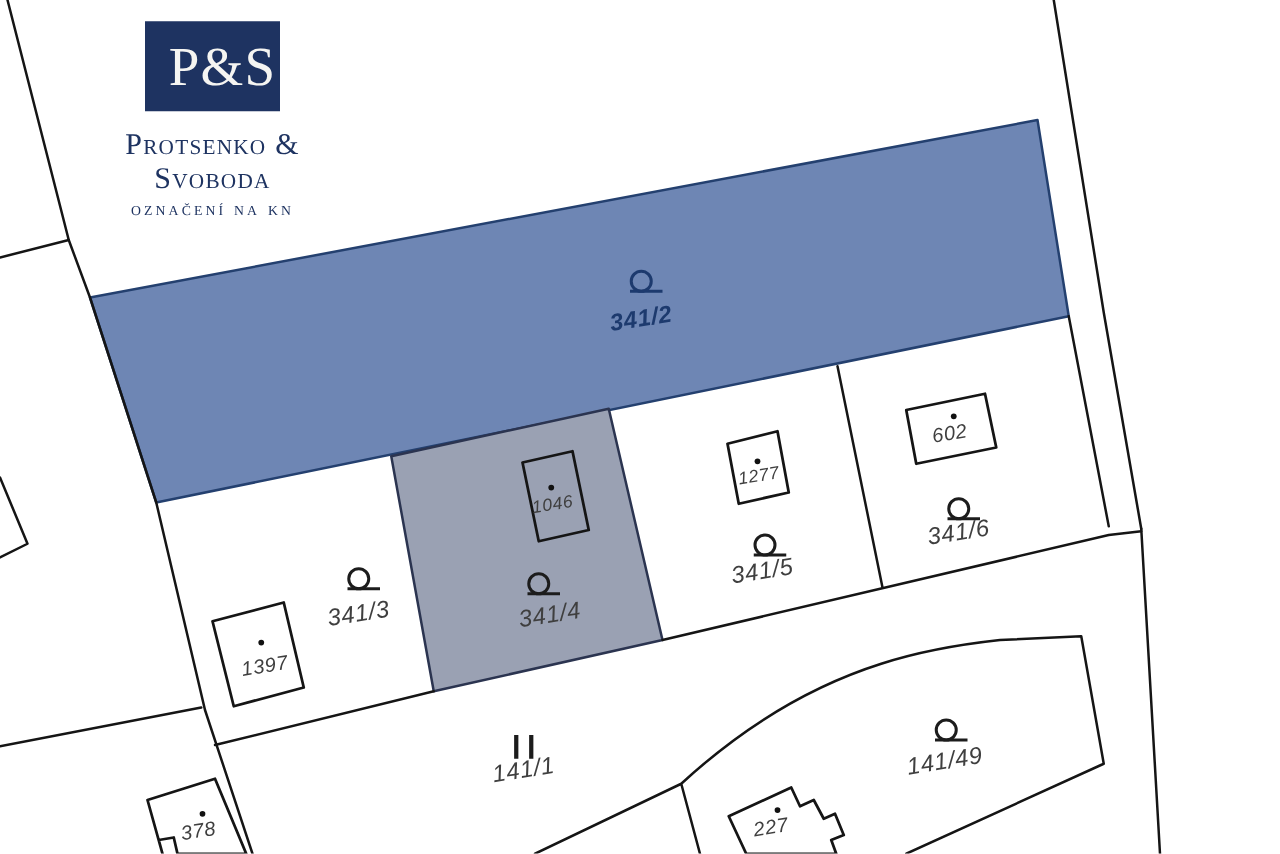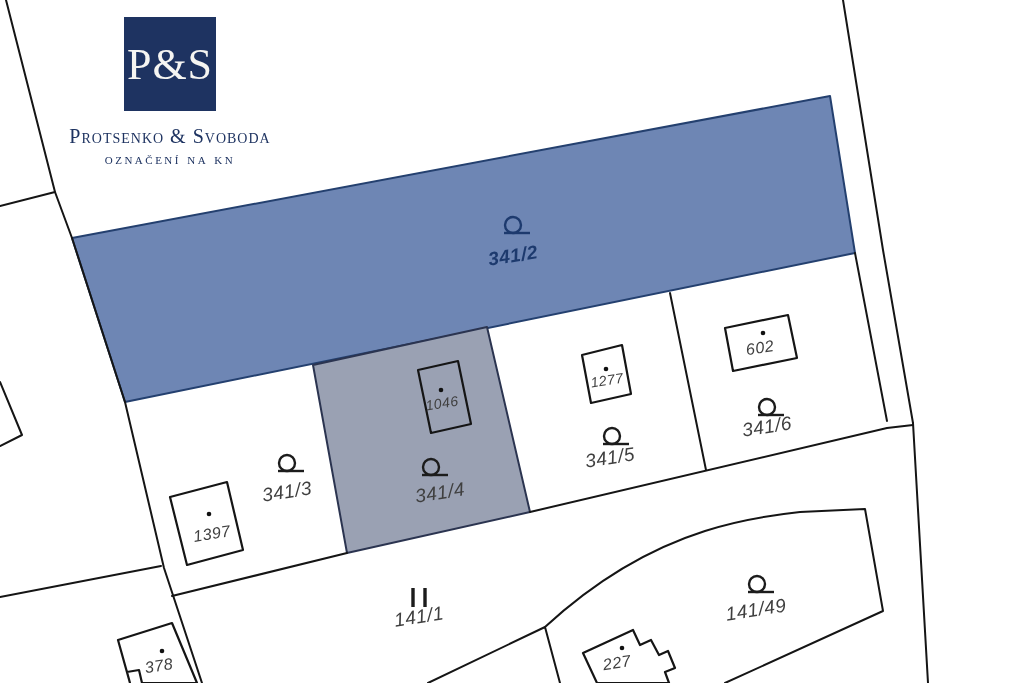--- a/index.html
+++ b/index.html
@@ -30,25 +30,25 @@
     font-style:italic;color:var(--label);white-space:nowrap;letter-spacing:.5px;
   }
   .lbl-lg{font-size:19px;}
   .lbl-md{font-size:16px;}
   .lbl-sm{font-size:14px;}
   .on-blue{color:var(--label-on-blue);font-weight:600;}
   
   #logo{position:absolute;left:60px;top:10px;width:220px;text-align:center;
         font-family:"Liberation Serif",serif;color:var(--logo-navy);}
   #logo-square{
-    width:92px;height:94px;margin:7px auto 14px auto;background:var(--logo-navy);
-    display:flex;align-items:center;justify-content:center;
+    width:92px;height:72px;margin:7px auto 14px auto;background:var(--logo-navy);
+    display:flex;align-items:center;justify-content:center;padding-left:16px;
   }
   #logo-monogram{color:#f5f5f2;font-size:44px;letter-spacing:1px;font-family:"Liberation Serif",serif;}
-  #logo-name{font-variant:small-caps;font-size:20px;letter-spacing:1px;}
+  #logo-name{font-variant:small-caps;font-size:24px;letter-spacing:1px;}
   #logo-tagline{font-variant:small-caps;font-size:15px;letter-spacing:2.5px;margin-top:3px;}
 </style>
 </head>
 <body>
 
 <div id="stage">
 
   <svg id="map-svg" width="1024" height="683" viewBox="0 0 1024 683">
 
     <polygon class="parcel-blue" points="72,238 830,96 855,253 125,402"></polygon>

